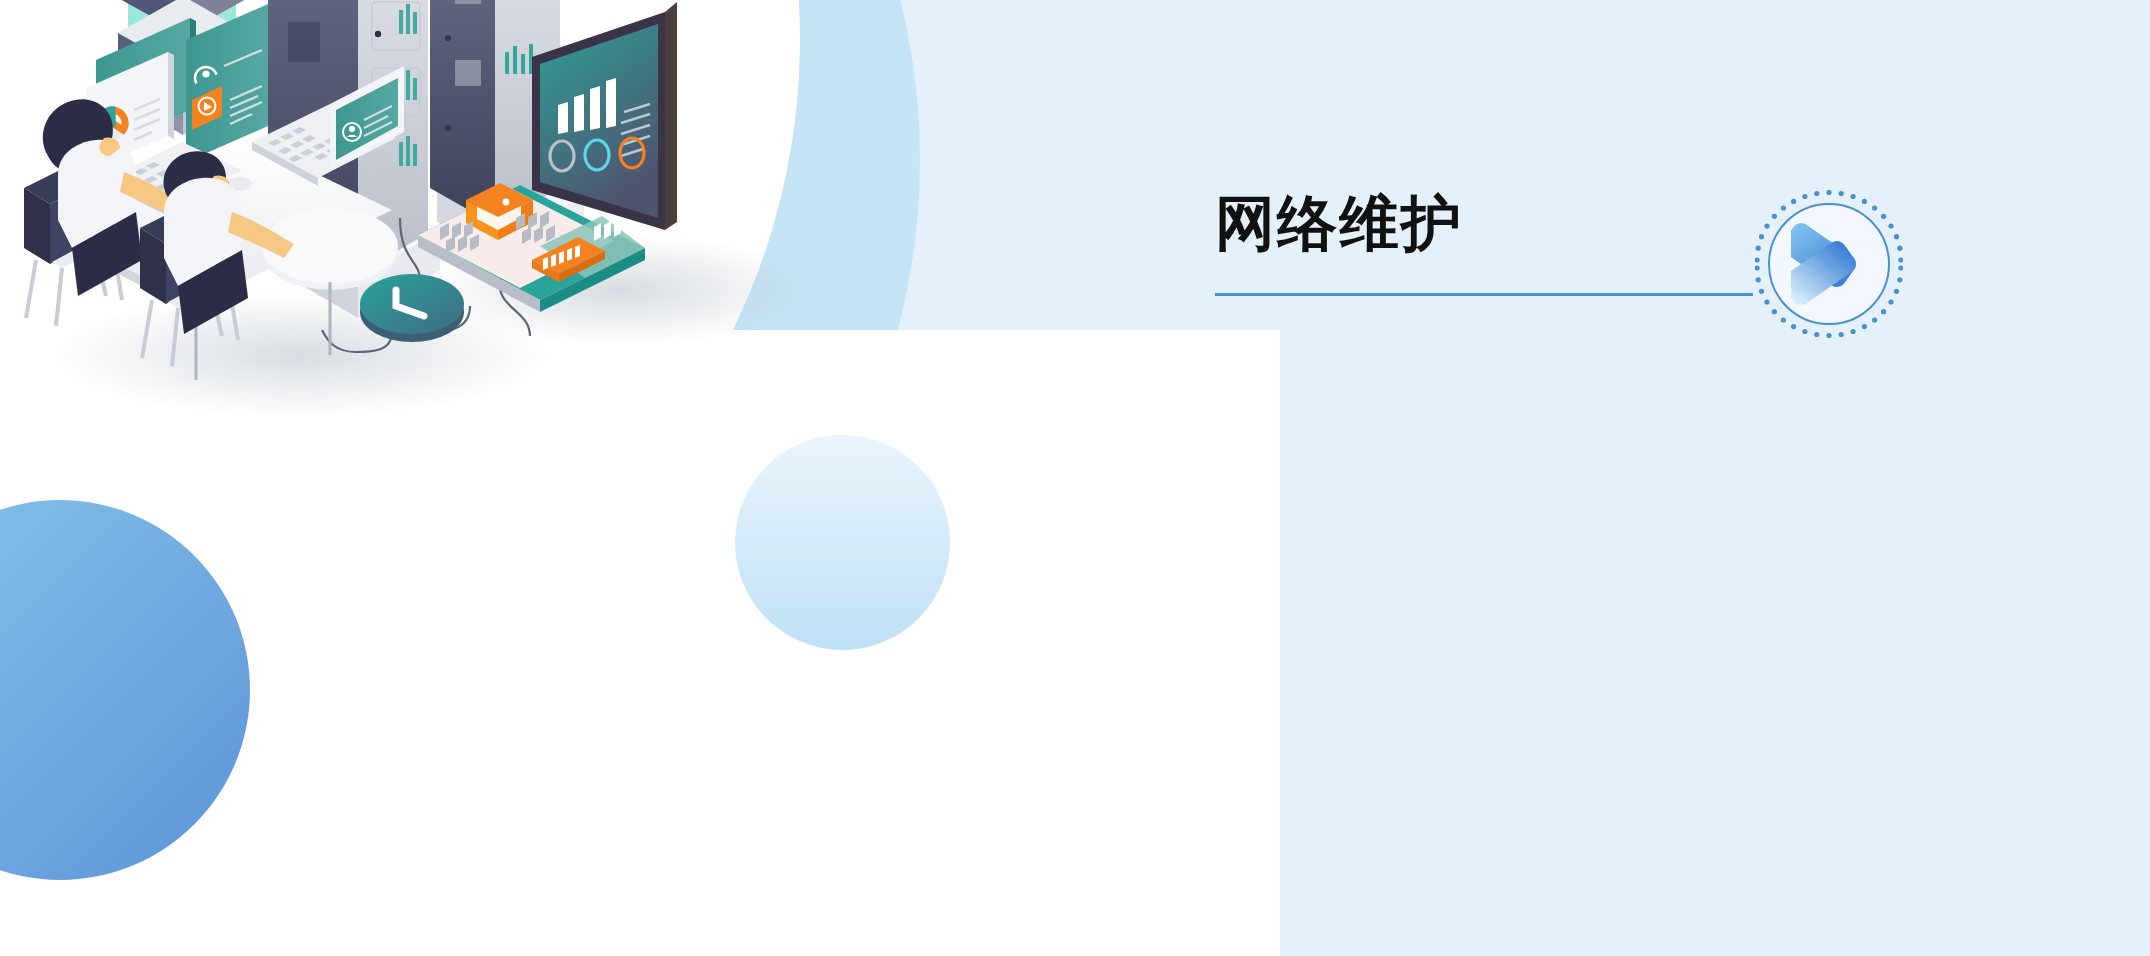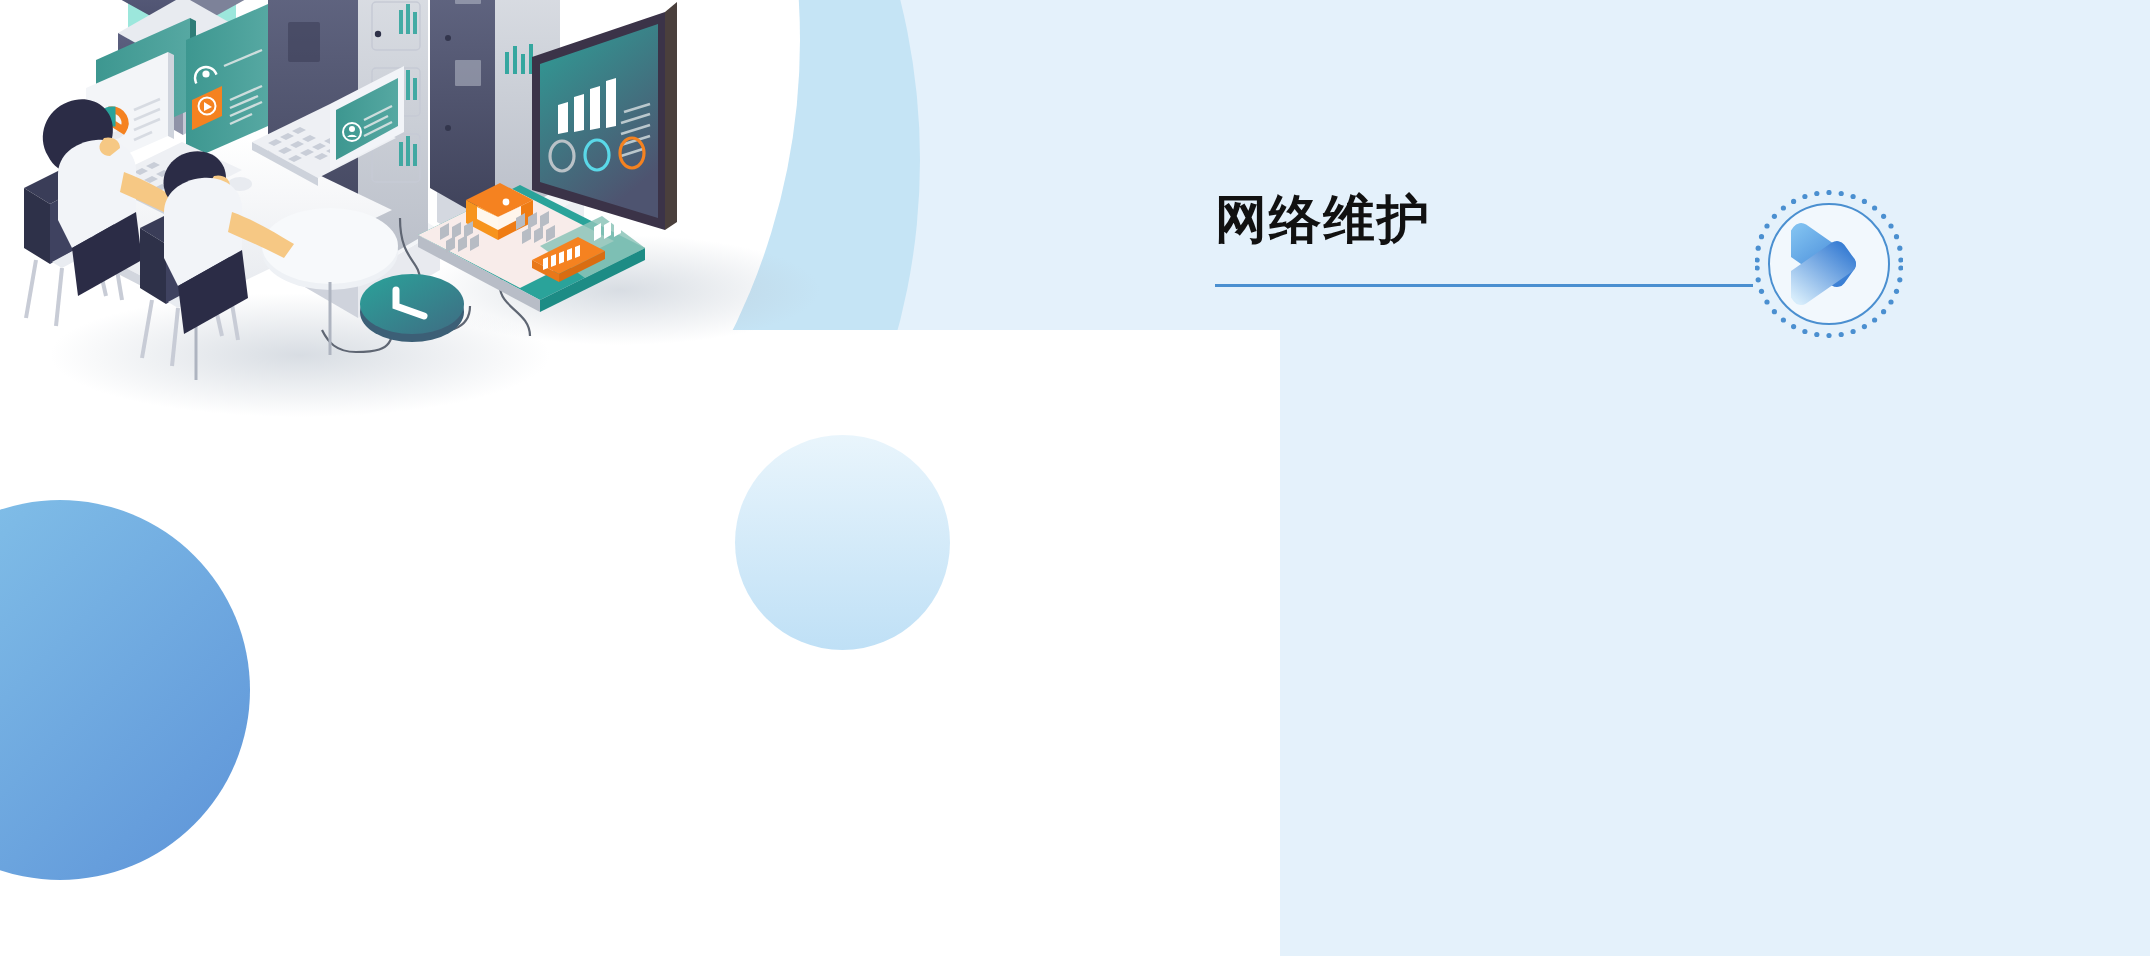--- a/index.html
+++ b/index.html
@@ -65,21 +65,21 @@
     pointer-events:none;
   }
 
   
   .title-block {
     position:absolute;
     left:1215px; top:190px;
     width:700px;
   }
   .page-title {
-    font-size:52px;
+    font-size:60px;
     line-height:1.12;
     color:#111111;
     letter-spacing:2px;
     white-space:nowrap;
   }
   .title-rule {
     margin-top:36px;
     width:538px; height:3px;
     background:#4a8fd0;
   }

